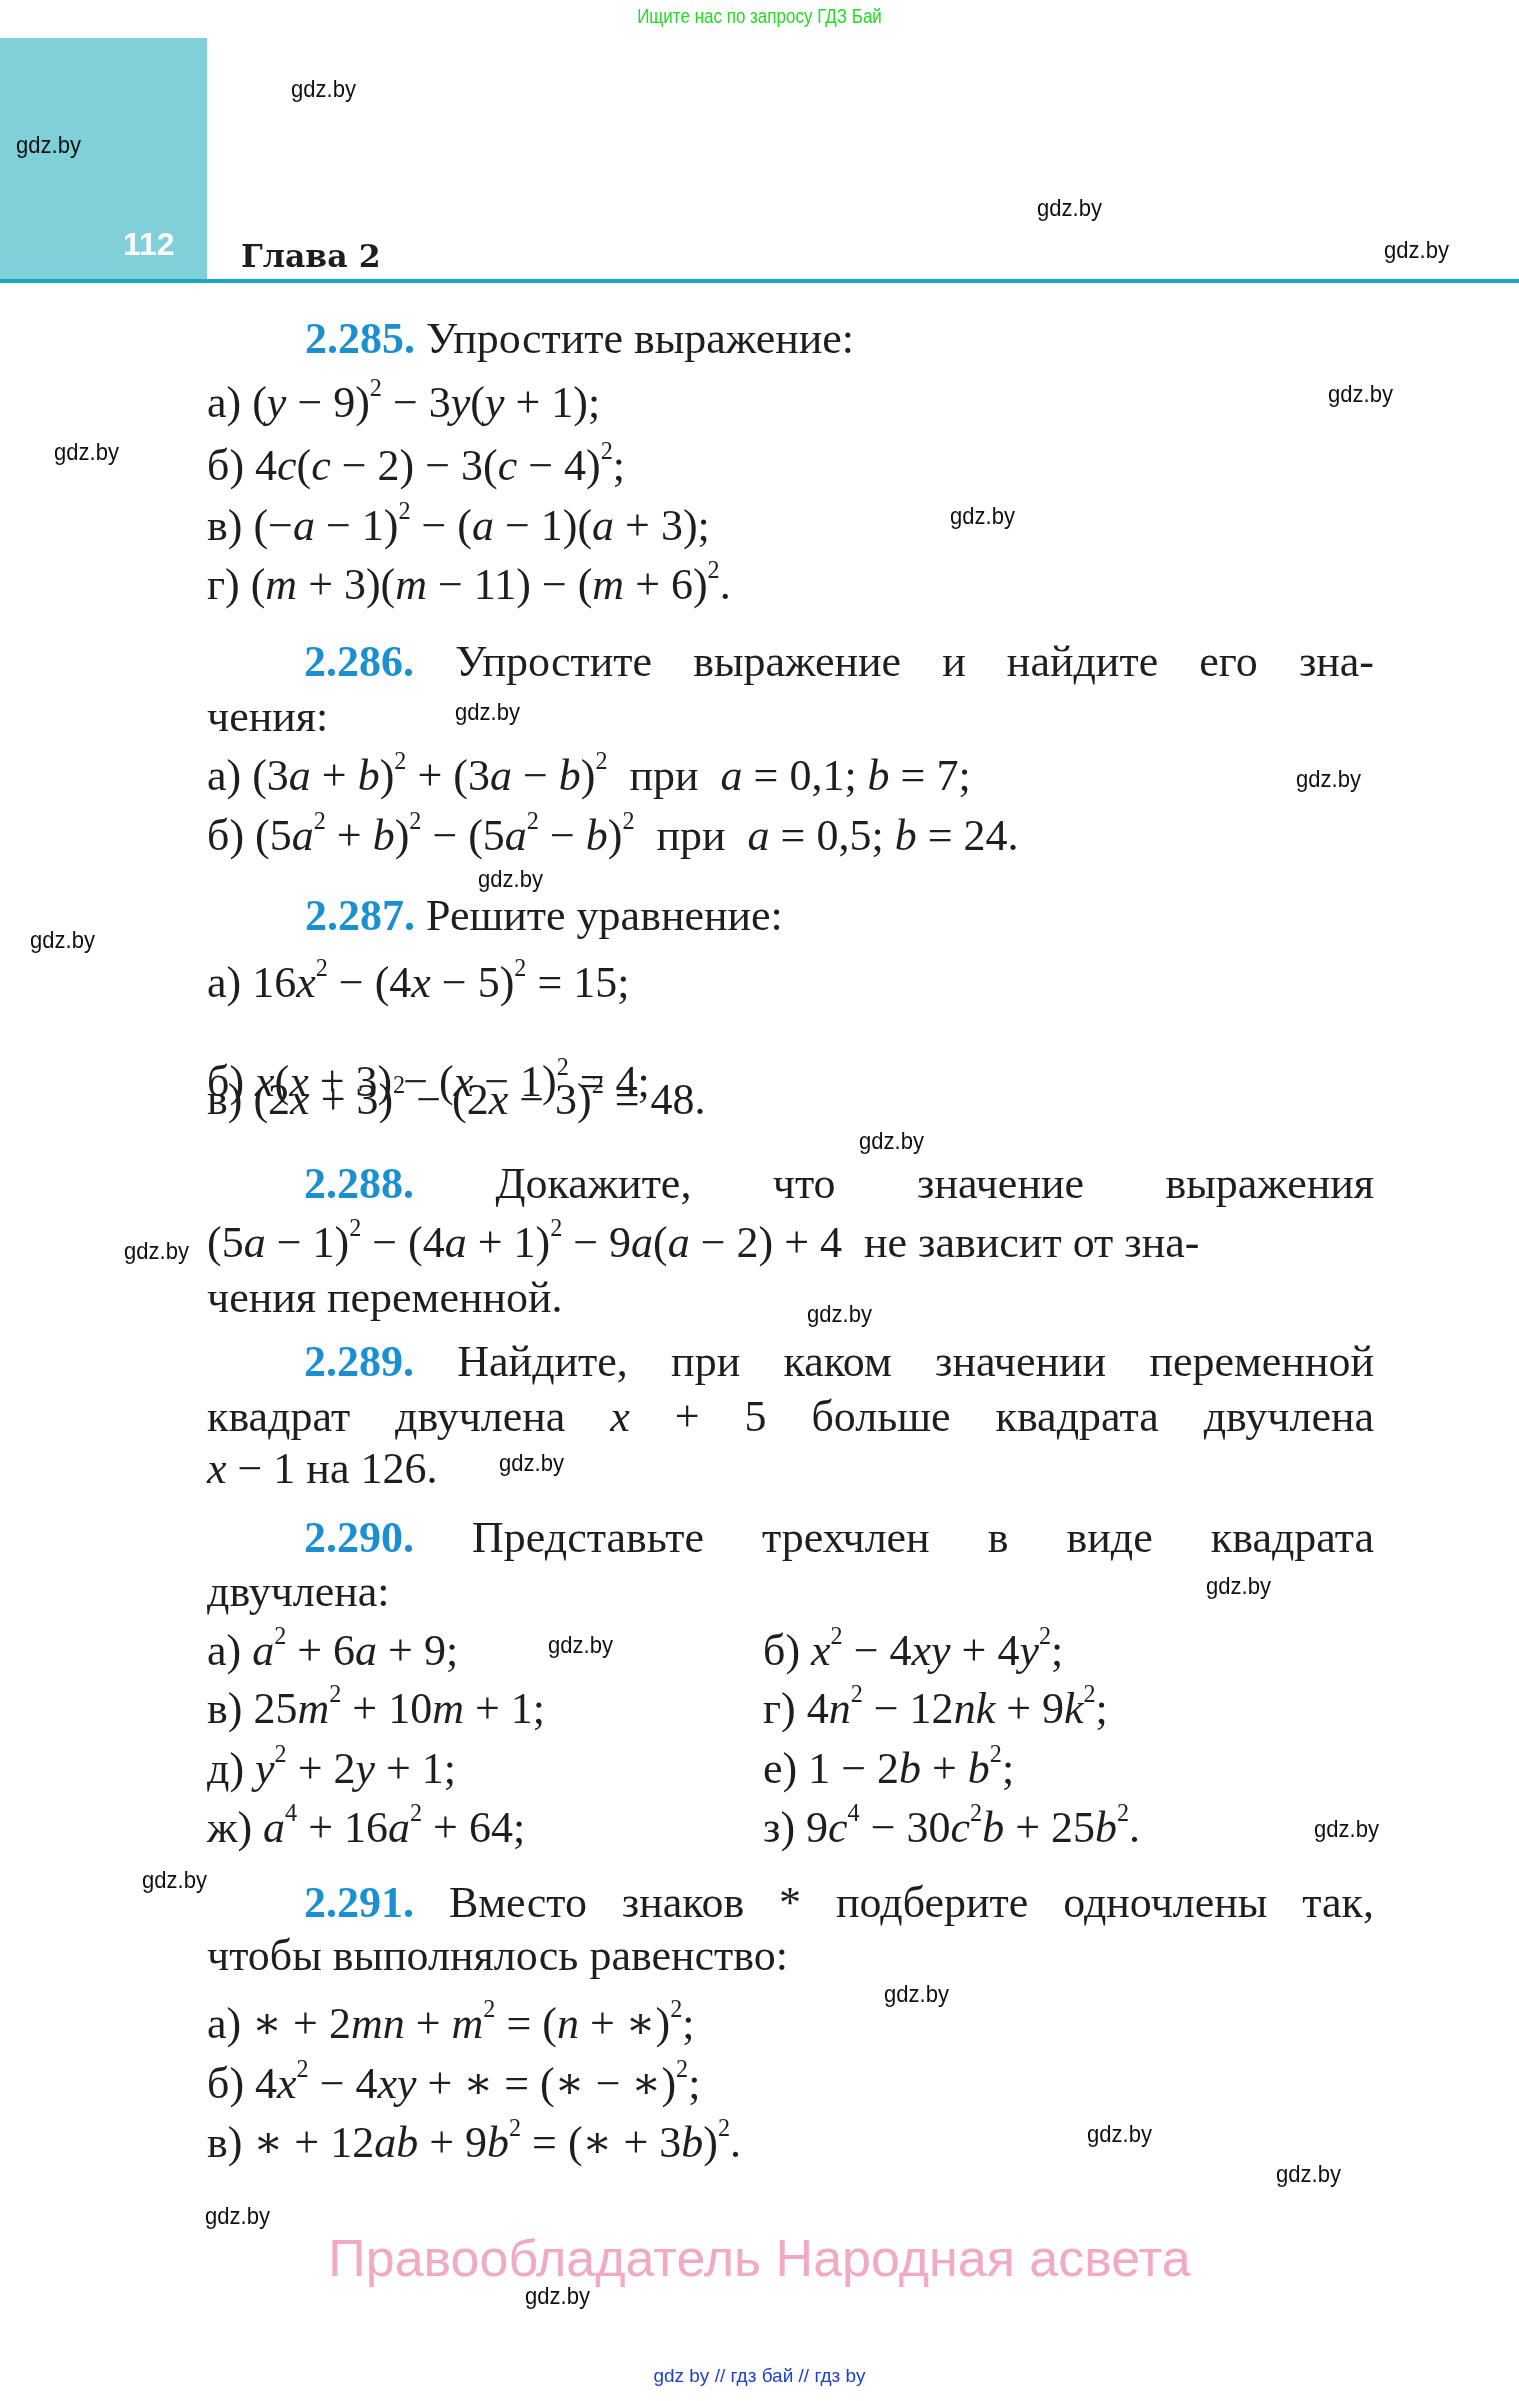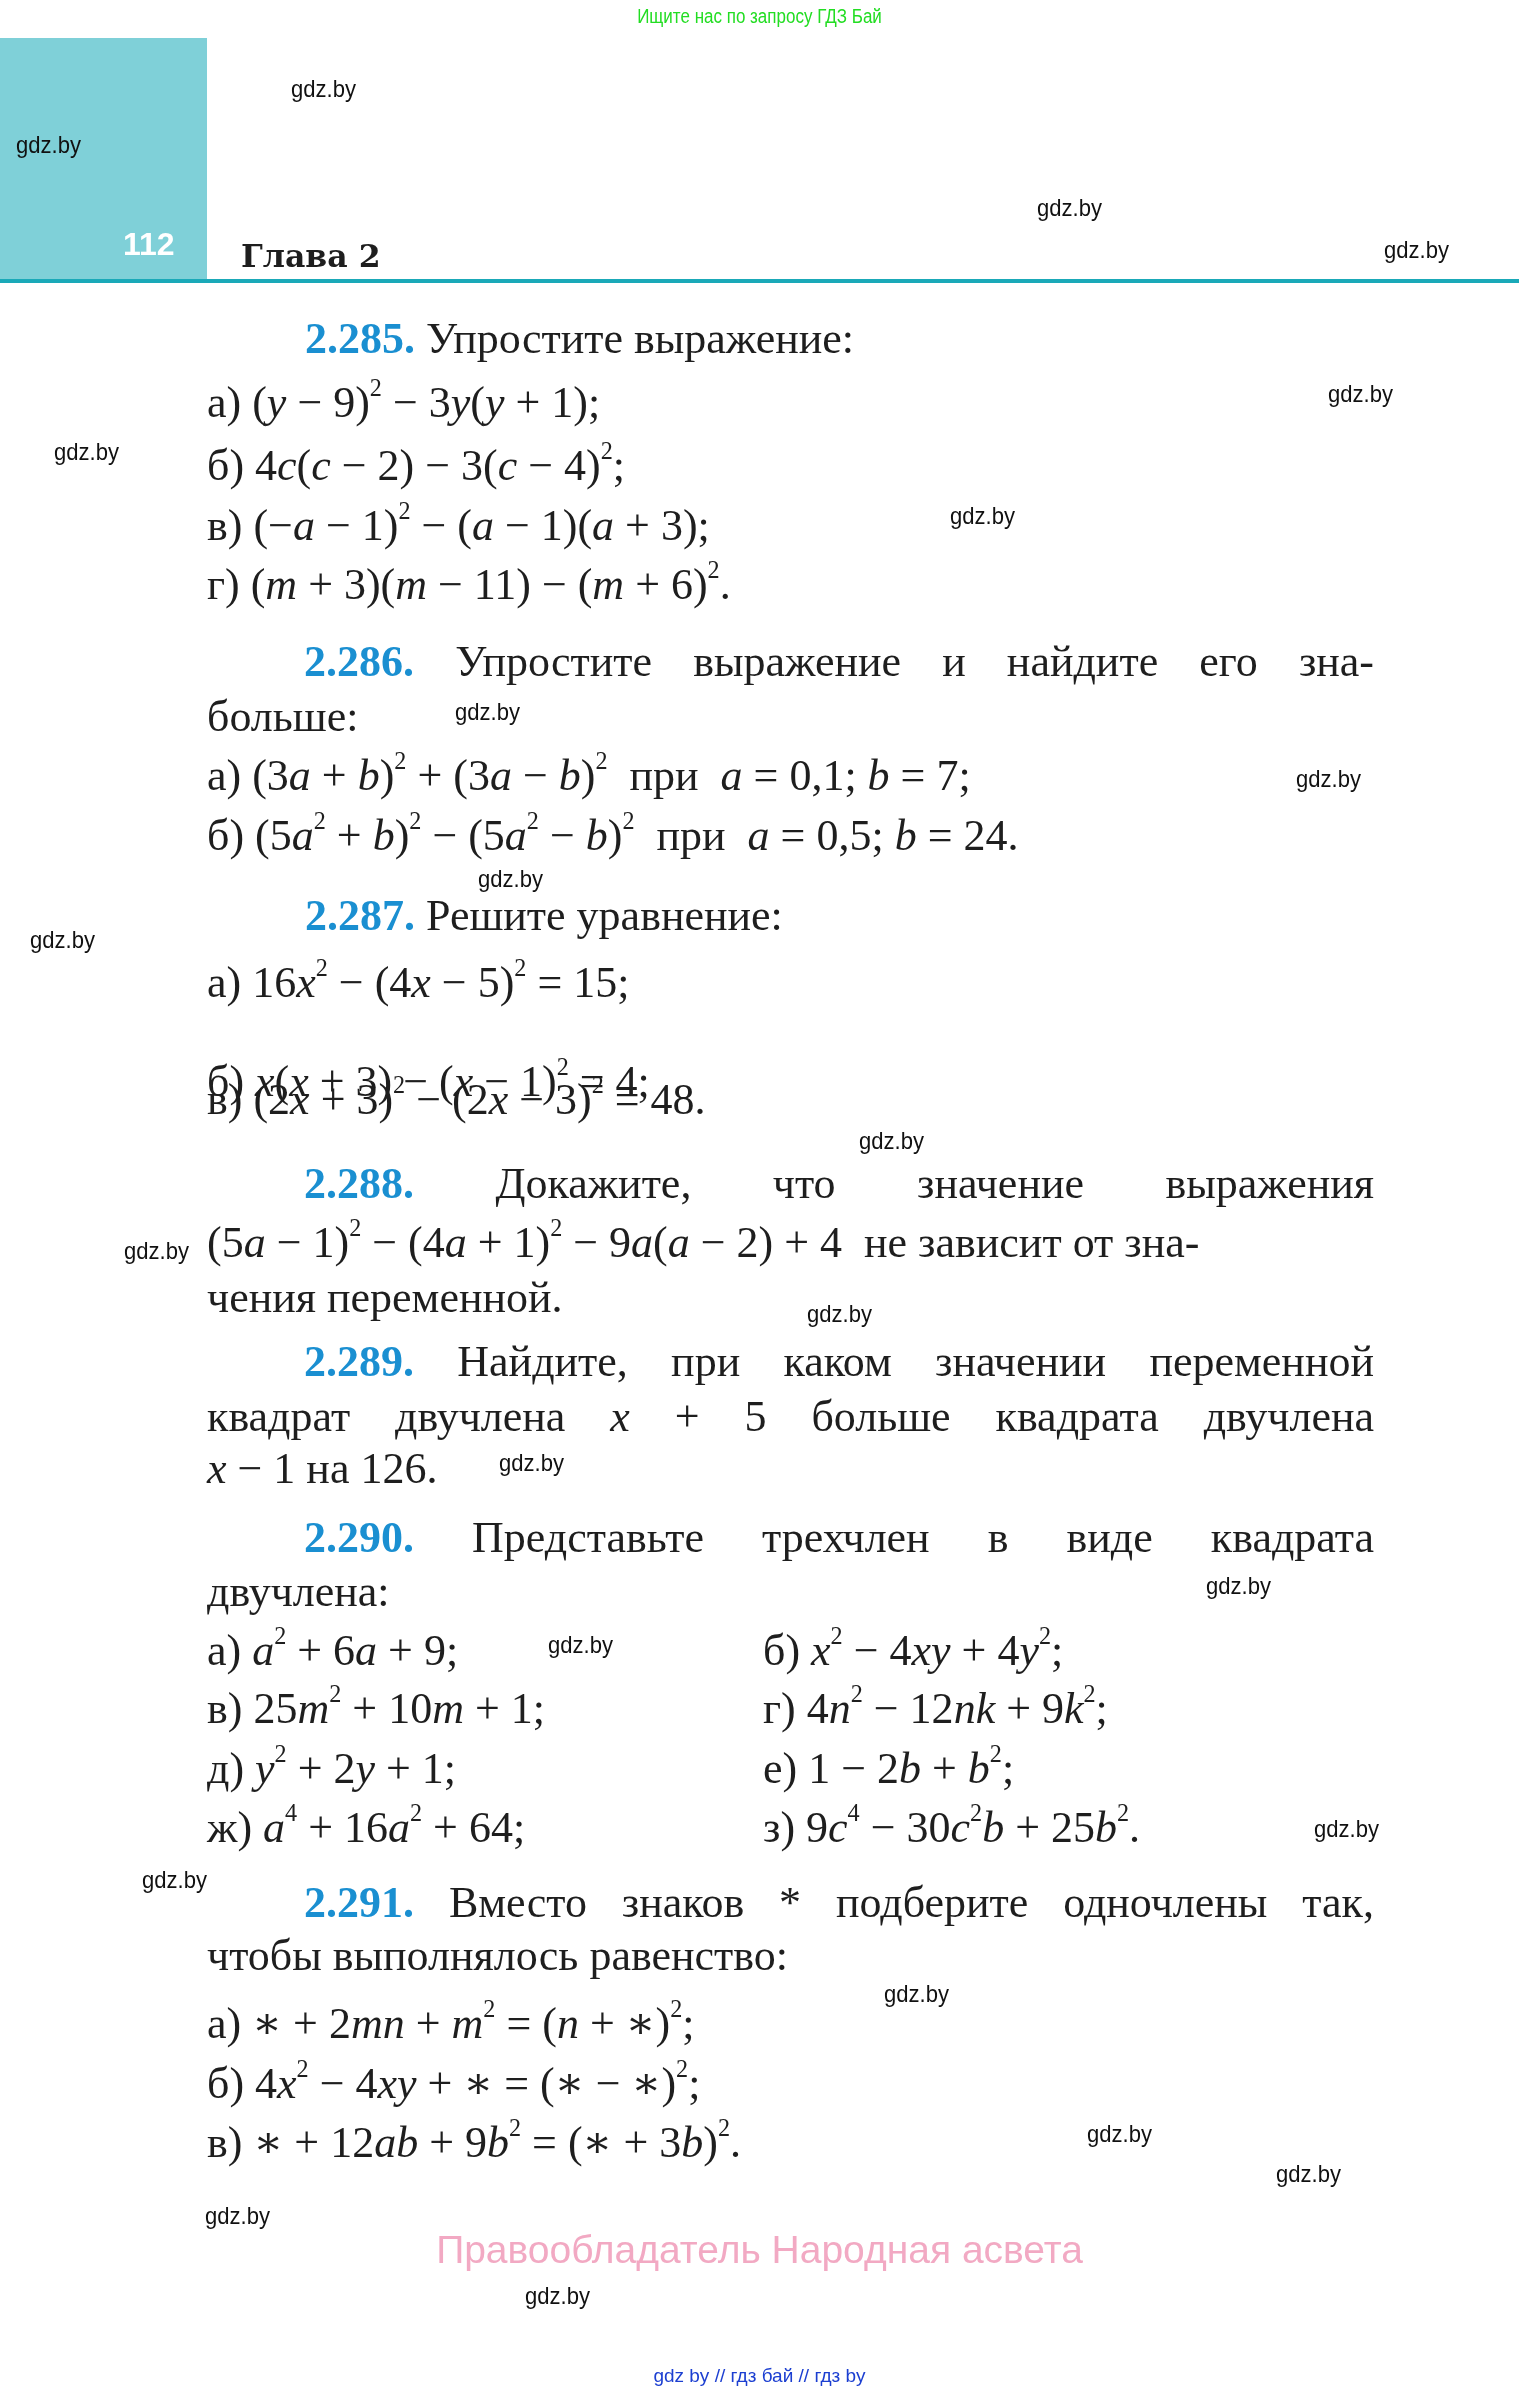--- a/index.html
+++ b/index.html
@@ -31,21 +31,21 @@
   .justify { width: 1167px; text-align: justify; text-align-last: justify; }
   .num { color: #1a8fd1; font-weight: bold; margin-left: 35px; }
   i, .var { font-style: italic; }
   sup { font-size: 0.55em; vertical-align: 0.85em; line-height: 0; }
   .wm {
     font-family: "Liberation Sans", sans-serif; font-size: 24.5px; color: #111;
     transform: scaleX(0.9); transform-origin: left top;
   }
   .copyright {
     left: 0; width: 1519px; top: 2228px; text-align: center;
-    font-family: "Liberation Sans", sans-serif; font-size: 39px; color: #f2a9c3;
+    font-family: "Liberation Sans", sans-serif; font-size: 52px; color: #f2a9c3;
   }
   .footer-links {
     left: 0; width: 1519px; top: 2365px; text-align: center;
     font-family: "Liberation Sans", sans-serif; font-size: 19px; color: #1c3fd1;
   }
 </style>
 </head>
 <body>
 
 <div class="abs top-banner">Ищите нас по запросу ГДЗ Бай</div>
@@ -73,21 +73,21 @@
 </div>
 <div class="abs line" style="left:207px; top:558px;">
   <span>г)</span>
   (<i>m</i> + 3)(<i>m</i> − 11) − (<i>m</i> + 6)<sup>2</sup>.
 </div>
 
 <div class="abs line justify" style="left:207px; top:635px; width:1167px; padding-left:62px; box-sizing:border-box;">
   <span class="num">2.286.</span>
   <span>Упростите выражение и найдите его зна-</span>
 </div>
-<div class="abs line" style="left:207px; top:690px;">больше:</div>
+<div class="abs line" style="left:207px; top:690px;">чения:</div>
 <div class="abs line" style="left:207px; top:749px;font-family:Liberation Serif, serif;">
   <span>а)</span>
   (3<i>a</i> + <i>b</i>)<sup>2</sup> + (3<i>a</i> − <i>b</i>)<sup>2</sup>&nbsp; при&nbsp; <i>a</i> = 0,1; <i>b</i> = 7;
 </div>
 <div class="abs line" style="left:207px; top:809px;">
   <span>б)</span>
   (5<i>a</i><sup>2</sup> + <i>b</i>)<sup>2</sup> − (5<i>a</i><sup>2</sup> − <i>b</i>)<sup>2</sup>&nbsp; при&nbsp; <i>a</i> = 0,5; <i>b</i> = 24.
 </div>
 
 <div class="abs line" style="left:270px; top:889px;">

